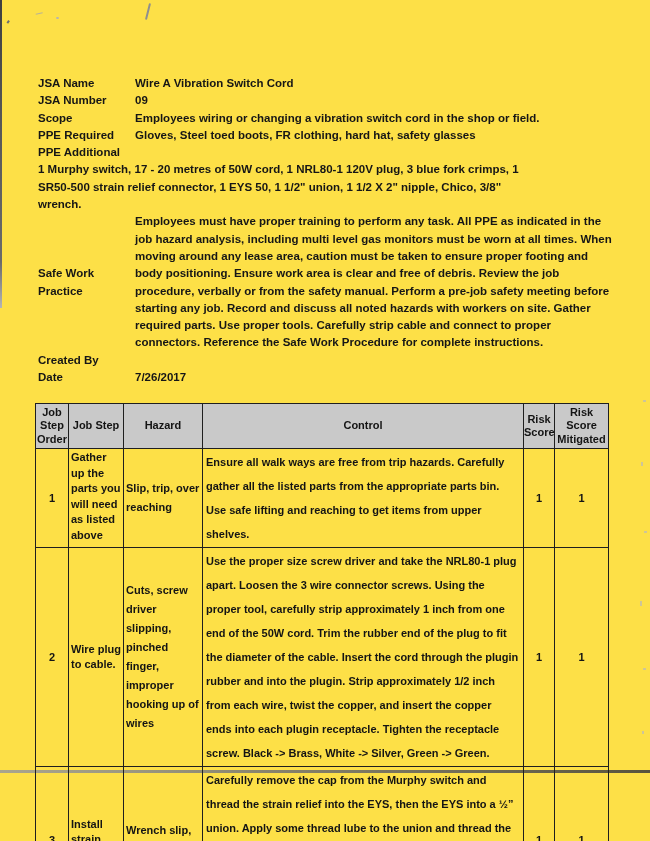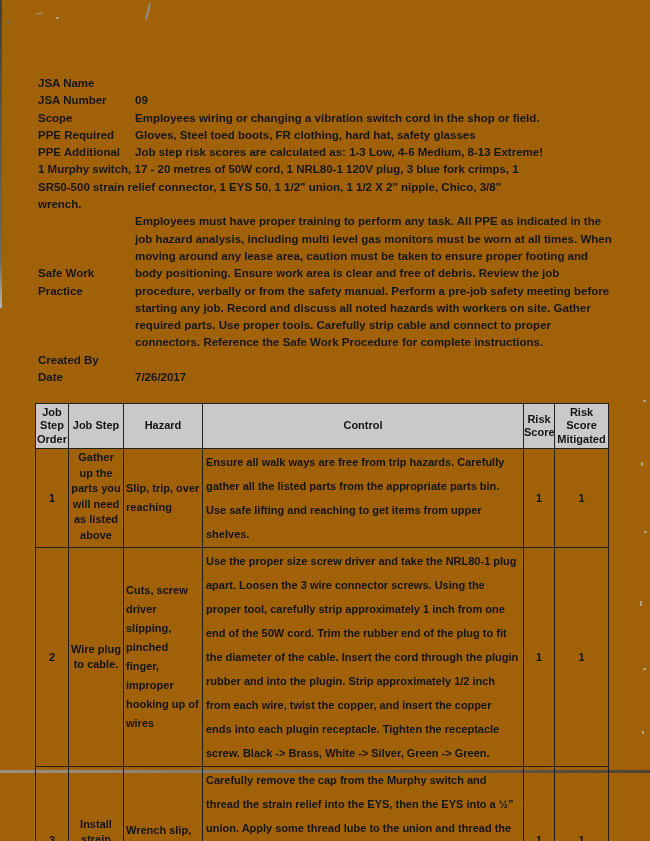--- a/index.html
+++ b/index.html
@@ -7,21 +7,21 @@
   body {
     width: 650px; height: 841px;
     position: relative;
     overflow: hidden;
     font-family: "Liberation Sans", sans-serif;
     color: #1a1a1a;
     -webkit-font-smoothing: antialiased;
   }
   .page {
     position: absolute; inset: 0;
-    background: #a16207;
+    background: #fde047;
     padding-left: 42px;
   }
 
   
   .edge-line {
     position: absolute; left: 0; top: 0;
     width: 2px; height: 308px;
     background: linear-gradient(180deg, #3f3f3f 0%, #575757 40%, #6a6a6a 85%, #b5b5b5 100%);
   }
   .slash-mark {
@@ -93,21 +93,21 @@
     font-weight: 700;
     text-align: center;
     line-height: 13.5px;
     padding: 1px 0;
   }
   tr.row-head { height: 45px; }
   tr.row-1 { height: 96px; }
   tr.row-2 { height: 146px; }
   tr.row-3 { height: 93px; }
   td.c-order { text-align: center; }
-  td.c-step  { text-align: center; padding: 1px 2px; line-height: 15.5px; vertical-align: middle; }
+  td.c-step  { text-align: left; padding: 1px 2px; line-height: 15.5px; vertical-align: middle; }
   tr.row-1 td.c-step { vertical-align: top; }
   td.c-hazard { text-align: left; padding: 1px 2px; line-height: 19px; }
   td.c-control { text-align: left; padding: 1px 3px; line-height: 24px; }
   td.c-risk, td.c-mit { text-align: center; }
 </style>
 </head>
 <body>
 
 <div class="page">
 
@@ -120,36 +120,36 @@
   <div class="speckle sp1"></div>
   <div class="speckle sp2"></div>
   <div class="speckle sp3"></div>
   <div class="speckle sp4"></div>
   <div class="speckle sp5"></div>
   <div class="speckle sp6"></div>
 
   <div class="meta">
     <div class="frow">
       <div class="flabel">JSA Name</div>
+      <div class="fvalue">Wire A Vibration Switch Cord</div>
     </div>
     <div class="frow">
       <div class="flabel">JSA Number</div>
       <div class="fvalue">09</div>
     </div>
     <div class="frow">
       <div class="flabel">Scope</div>
       <div class="fvalue">Employees wiring or changing a vibration switch cord in the shop or field.</div>
     </div>
     <div class="frow">
       <div class="flabel">PPE Required</div>
       <div class="fvalue">Gloves, Steel toed boots, FR clothing, hard hat, safety glasses</div>
     </div>
     <div class="frow">
       <div class="flabel">PPE Additional</div>
-      <div class="fvalue">Job step risk scores are calculated as: 1-3 Low, 4-6 Medium, 8-13 Extreme!</div>
     </div>
     <div class="frow vcenter">
       <div class="fvalue">1 Murphy switch, 17 - 20 metres of 50W cord, 1 NRL80-1 120V plug, 3 blue fork crimps, 1 SR50-500 strain relief connector, 1 EYS 50, 1 1/2" union, 1 1/2 X 2" nipple, Chico, 3/8" wrench.</div>
     </div>
     <div class="frow vcenter">
       <div class="flabel">Safe Work Practice</div>
       <div class="fvalue">Employees must have proper training to perform any task. All PPE as indicated in the job hazard analysis, including multi level gas monitors must be worn at all times. When moving around any lease area, caution must be taken to ensure proper footing and body positioning. Ensure work area is clear and free of debris. Review the job procedure, verbally or from the safety manual. Perform a pre-job safety meeting before starting any job. Record and discuss all noted hazards with workers on site. Gather required parts. Use proper tools. Carefully strip cable and connect to proper connectors. Reference the Safe Work Procedure for complete instructions.</div>
     </div>
     <div class="frow">
       <div class="flabel">Created By</div>

